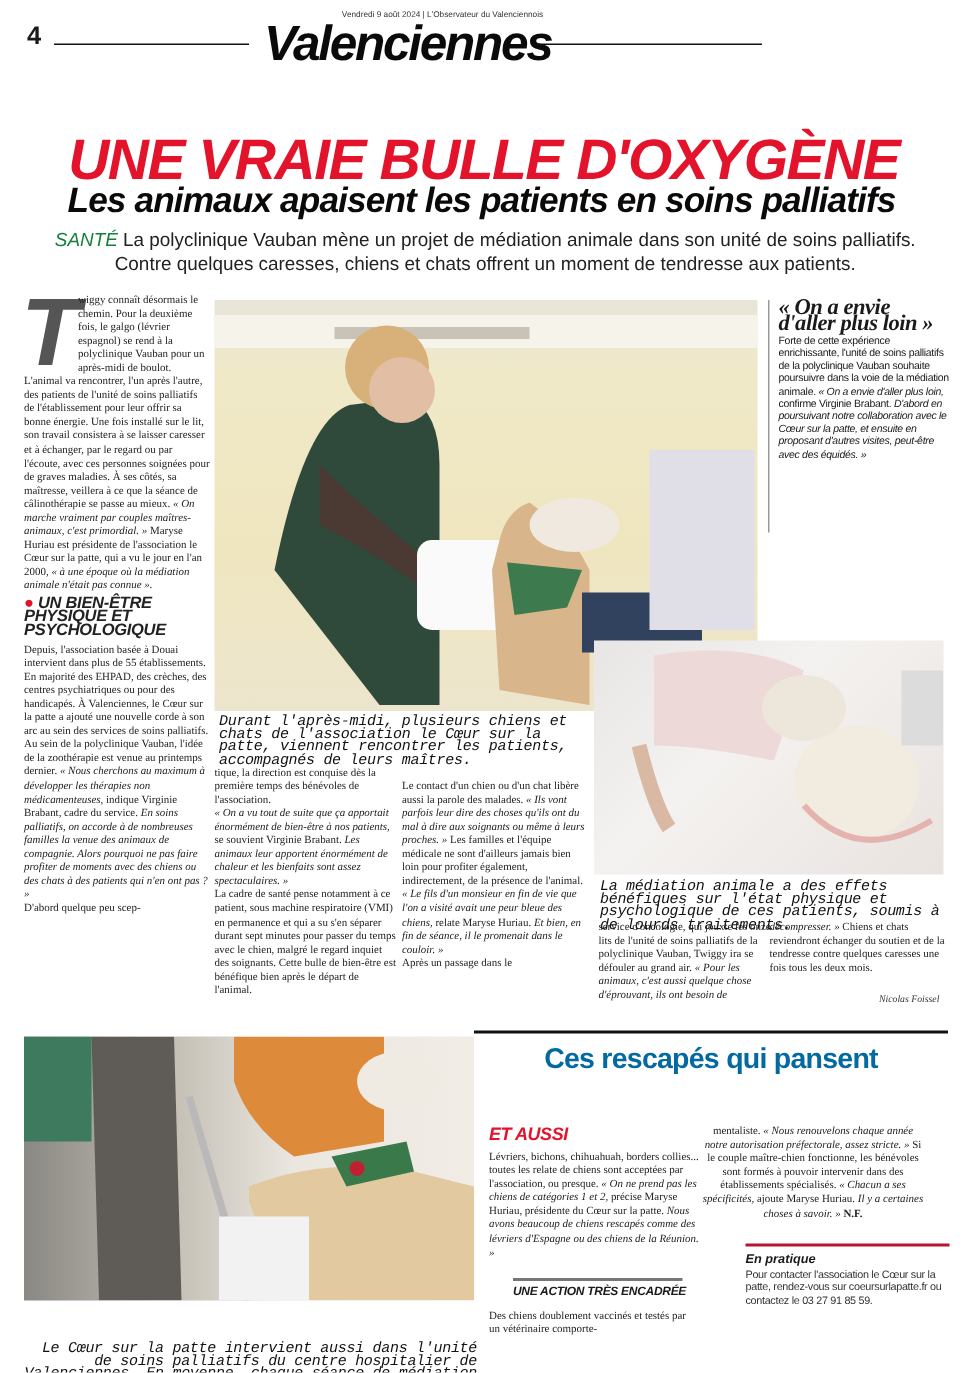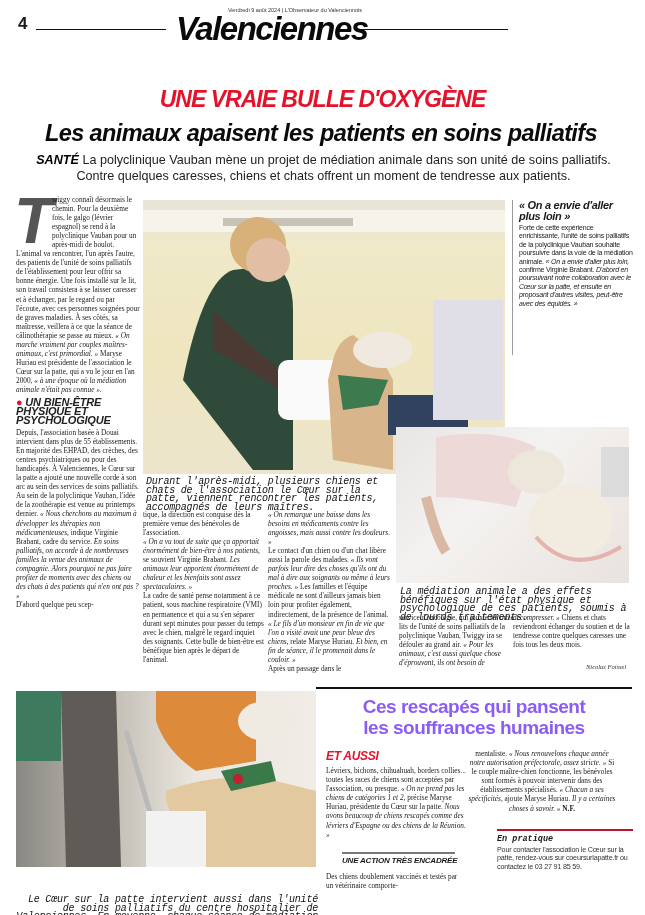--- a/index.html
+++ b/index.html
@@ -8,60 +8,60 @@
 
   .abs { position: absolute; }
 
   
   .page-num { left: 18px; top: 14px; font-family: "Liberation Sans", sans-serif; font-weight: 700; font-size: 17px; }
   .rule-l { left: 36px; top: 29px; width: 130px; height: 1px; background: #111; }
   .rule-r { left: 358px; top: 29px; width: 150px; height: 1px; background: #111; }
   .dateline { left: 200px; top: 7px; width: 190px; text-align: center; font-family: "Liberation Sans", sans-serif; font-size: 5.5px; color: #333; }
   .section-title { left: 176px; top: 10px; width: 180px; text-align: center; font-family: "Liberation Sans", sans-serif; font-weight: 700; font-style: italic; font-size: 33px; letter-spacing: -1.5px; color: #0a0a0a; }
 
-  .kicker { left: 0; top: 86px; width: 645px; text-align: center; font-family: "Liberation Sans", sans-serif; font-weight: 700; font-style: italic; font-size: 23px; letter-spacing: -1px; color: #e3132b; }
+  .kicker { left: 0; top: 86px; width: 645px; text-align: center; font-family: "Liberation Sans", sans-serif; font-weight: 700; font-style: italic; font-size: 38px; letter-spacing: -1px; color: #e3132b; }
   .headline { left: 0; top: 120px; width: 642px; text-align: center; font-family: "Liberation Sans", sans-serif; font-weight: 700; font-style: italic; font-size: 23.5px; letter-spacing: -0.6px; color: #0a0a0a; }
   .standfirst { left: 16px; top: 152px; width: 615px; font-family: "Liberation Sans", sans-serif; font-size: 12.6px; line-height: 16px; color: #222; text-align: center; }
-  .standfirst .tag { color: #000000; font-weight: 700; font-style: italic; }
+  .standfirst .tag { color: #15803d; font-weight: 400; font-style: italic; }
 
   
   .col { font-size: 7.3px; line-height: 9.05px; color: #222; text-align: left; }
   .col i { font-style: italic; }
   .dropcap { float: left; font-family: "Liberation Sans", sans-serif; font-weight: 700; font-style: italic; font-size: 64px; line-height: 52px; color: #555; margin: 0 4px 0 -2px; width: 34px; height: 54px; }
   .subhead { font-family: "Liberation Sans", sans-serif; font-weight: 700; font-style: italic; font-size: 11px; line-height: 9px; margin: 4px 0 3px; text-transform: uppercase; letter-spacing: -0.2px; }
   .subhead .bullet { color: #e3132b; }
 
   .sidebar-box { left: 512px; top: 200px; width: 122px; height: 155px; border-left: 1px solid #999; padding-left: 6px; }
-  .sidebar-box .sb-title { font-family: Liberation Sans, sans-serif; font-weight: 700; font-style: italic; font-size: 11px; line-height: 11px; letter-spacing: -0.3px; }
+  .sidebar-box .sb-title { font-family: Liberation Serif, serif; font-weight: 700; font-style: italic; font-size: 15px; line-height: 11px; letter-spacing: -0.3px; }
   .sidebar-box .sb-body { font-family: "Liberation Sans", sans-serif; font-size: 7px; line-height: 8.4px; margin-top: 2px; letter-spacing: -0.2px; }
 
   .caption { font-family: Liberation Mono, monospace; font-style: italic; font-size: 10px; line-height: 8.5px; letter-spacing: -0.2px; color: #111; }
 
   
   .photo { overflow: hidden; }
   .photo1 { left: 143px; top: 200px; width: 362px; height: 274px;
     background: linear-gradient(180deg, #e8e4d8 0%, #f0e9c8 18%, #efe6bf 60%, #ece5cd 100%); }
   .photo2 { left: 396px; top: 427px; width: 233px; height: 156px;
     background: linear-gradient(135deg, #e8e6e4 0%, #f4f2f0 40%, #e9e3df 100%); }
   .photo3 { left: 16px; top: 691px; width: 300px; height: 176px;
     background: linear-gradient(90deg, #8a8883 0%, #c7c2b8 35%, #ebe7e0 60%, #f1ede6 100%); }
 
   .credit { left: 586px; top: 663px; font-family: "Liberation Serif", serif; font-style: italic; font-size: 6.5px; color: #333; }
 
   .hr-black { left: 316px; top: 687px; width: 316px; height: 2px; background: #111; }
 
-  .box-title { left: 316px; top: 697px; width: 316px; text-align: center; font-family: "Liberation Sans", sans-serif; font-weight: 700; font-size: 19px; line-height: 20.5px; letter-spacing: -0.5px; color: #8b5cf6; }
+  .box-title { left: 316px; top: 697px; width: 316px; text-align: center; font-family: "Liberation Sans", sans-serif; font-weight: 700; font-size: 19px; line-height: 20.5px; letter-spacing: -0.5px; color: #0369a1; }
 
   .et-aussi { left: 326px; top: 749px; font-family: "Liberation Sans", sans-serif; font-weight: 700; font-style: italic; font-size: 12px; color: #e3132b; letter-spacing: -0.3px; }
 
   .gray-rule { left: 342px; top: 852px; width: 113px; height: 2px; background: #777; }
   .action-title { left: 342px; top: 856px; width: 118px; font-family: "Liberation Sans", sans-serif; font-weight: 700; font-style: italic; font-size: 8px; text-transform: uppercase; letter-spacing: -0.2px; }
 
   .red-rule { left: 497px; top: 829px; width: 136px; height: 2px; background: #b8152e; }
-  .pratique-title { left: 497px; top: 834px; font-family: Liberation Mono, monospace; font-weight: 700; font-style: italic; font-size: 8.5px; }
+  .pratique-title { left: 497px; top: 834px; font-family: Liberation Sans, sans-serif; font-weight: 700; font-style: italic; font-size: 8.5px; }
   .pratique-body { left: 497px; top: 846px; width: 136px; font-family: "Liberation Sans", sans-serif; font-size: 7.2px; line-height: 8.4px; letter-spacing: -0.2px; color: #333; }
 </style>
 </head>
 <body>
 
 <div class="abs page-num">4</div>
 <div class="abs rule-l"></div>
 <div class="abs dateline">Vendredi 9 août 2024  |  L'Observateur du Valenciennois</div>
 <div class="abs section-title">Valenciennes</div>
 <div class="abs rule-r"></div>
@@ -96,27 +96,27 @@
 </div>
 
 <div class="abs sidebar-box">
   <div class="sb-title">« On a envie d'aller plus loin »</div>
   <div class="sb-body"><span>Forte de cette expérience enrichissante, l'unité de soins palliatifs de la polyclinique Vauban souhaite poursuivre dans la voie de la médiation animale. </span><i>« On a envie d'aller plus loin,</i><span> confirme Virginie Brabant. </span><i>D'abord en poursuivant notre collaboration avec le Cœur sur la patte, et ensuite en proposant d'autres visites, peut-être avec des équidés. »</i></div>
 </div>
 
 <div class="abs caption" style="left:146px; top:478px; width:240px;">Durant l'après-midi, plusieurs chiens et chats de l'association le Cœur sur la patte, viennent rencontrer les patients, accompagnés de leurs maîtres.</div>
 
 <div class="abs col" style="left:143px; top:510px; width:122px;">
-  <span>tique, la direction est conquise dès la première venue des bénévoles de l'association.</span><br>
+  <span>tique, la direction est conquise dès la première temps des bénévoles de l'association.</span><br>
   <i>« On a vu tout de suite que ça apportait énormément de bien-être à nos patients,</i><span> se souvient Virginie Brabant. </span><i>Les animaux leur apportent énormément de chaleur et les bienfaits sont assez spectaculaires. »</i><br>
   <span>La cadre de santé pense notamment à ce patient, sous machine respiratoire (VMI) en permanence et qui a su s'en séparer durant sept minutes pour passer du temps avec le chien, malgré le regard inquiet des soignants. Cette bulle de bien-être est bénéfique bien après le départ de l'animal.</span>
 </div>
 
 <div class="abs col" style="left:268px; top:510px; width:124px;">
-  <i>« On remarque une baisse dans les besoins en médicaments contre les angoisses, mais aussi contre les douleurs. »</i><br>
+  <br>
   <span>Le contact d'un chien ou d'un chat libère aussi la parole des malades. </span><i>« Ils vont parfois leur dire des choses qu'ils ont du mal à dire aux soignants ou même à leurs proches. »</i><span> Les familles et l'équipe médicale ne sont d'ailleurs jamais bien loin pour profiter également, indirectement, de la présence de l'animal. </span><i>« Le fils d'un monsieur en fin de vie que l'on a visité avait une peur bleue des chiens,</i><span> relate Maryse Huriau. </span><i>Et bien, en fin de séance, il le promenait dans le couloir. »</i><br>
   <span>Après un passage dans le</span>
 </div>
 
 <div class="abs photo photo2">
   <svg width="233" height="156" viewBox="0 0 233 156">
     <path d="M40 10 Q100 0 140 20 L120 80 Q70 70 40 70 Z" fill="#ecd9d8"></path>
     <ellipse cx="175" cy="95" rx="42" ry="38" fill="#f1ebe0"></ellipse>
     <ellipse cx="140" cy="45" rx="28" ry="22" fill="#ede6da"></ellipse>
     <path d="M140 110 Q175 150 225 120" stroke="#e4b3b0" stroke-width="4" fill="none"></path>
@@ -147,27 +147,26 @@
     <path d="M205 80 L255 70 L260 90 L215 100 Z" fill="#3a7a4a"></path>
     <circle cx="222" cy="88" r="5" fill="#c02030"></circle>
     <ellipse cx="250" cy="30" rx="28" ry="20" fill="#f0ebe2"></ellipse>
     <rect x="130" y="120" width="60" height="56" fill="#f2f2f2"></rect>
   </svg>
 </div>
 <div class="abs caption" style="left:16px; top:896px; width:302px; text-align:right;">Le Cœur sur la patte intervient aussi dans l'unité de soins palliatifs du centre hospitalier de Valenciennes. En moyenne, chaque séance de médiation animale dure une heure et demie.</div>
 
 <div class="abs box-title">
   <div>Ces rescapés qui pansent</div>
-  <div>les souffrances humaines</div>
 </div>
 
 <div class="abs et-aussi">ET AUSSI</div>
 
 <div class="abs col" style="left:326px; top:766px; width:140px; line-height:9.1px;">
-  <span>Lévriers, bichons, chihuahuah, borders collies... toutes les races de chiens sont acceptées par l'association, ou presque. </span><i>« On ne prend pas les chiens de catégories 1 et 2,</i><span> précise Maryse Huriau, présidente du Cœur sur la patte. </span><i>Nous avons beaucoup de chiens rescapés comme des lévriers d'Espagne ou des chiens de la Réunion. »</i>
+  <span>Lévriers, bichons, chihuahuah, borders collies... toutes les relate de chiens sont acceptées par l'association, ou presque. </span><i>« On ne prend pas les chiens de catégories 1 et 2,</i><span> précise Maryse Huriau, présidente du Cœur sur la patte. </span><i>Nous avons beaucoup de chiens rescapés comme des lévriers d'Espagne ou des chiens de la Réunion. »</i>
 </div>
 
 <div class="abs gray-rule"></div>
 <div class="abs action-title">UNE ACTION TRÈS ENCADRÉE</div>
 <div class="abs col" style="left:326px; top:872px; width:140px;">Des chiens doublement vaccinés et testés par un vétérinaire comporte-</div>
 
 <div class="abs col" style="left:467px; top:749px; width:150px; line-height:9.1px;text-align:center;">
   <span>mentaliste. </span><i>« Nous renouvelons chaque année notre autorisation préfectorale, assez stricte. »</i><span> Si le couple maître-chien fonctionne, les bénévoles sont formés à pouvoir intervenir dans des établissements spécialisés. </span><i>« Chacun a ses spécificités,</i><span> ajoute Maryse Huriau. </span><i>Il y a certaines choses à savoir. »</i><b> N.F.</b>
 </div>
 

